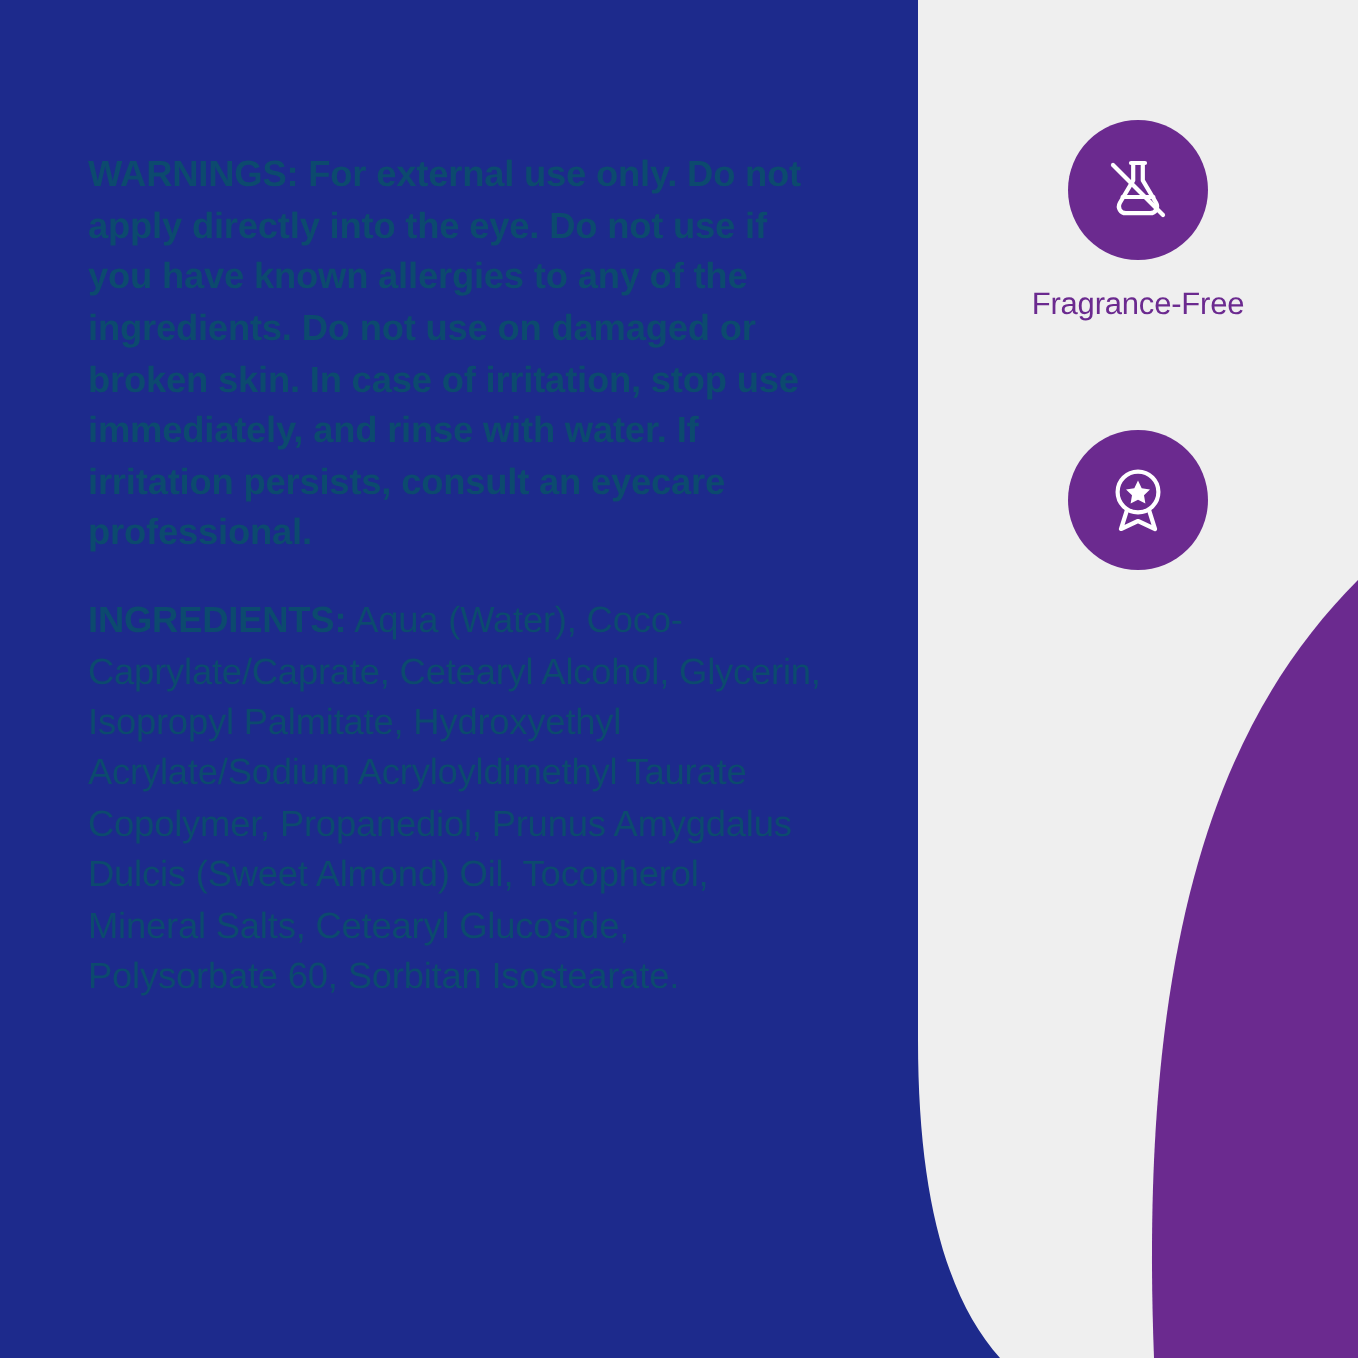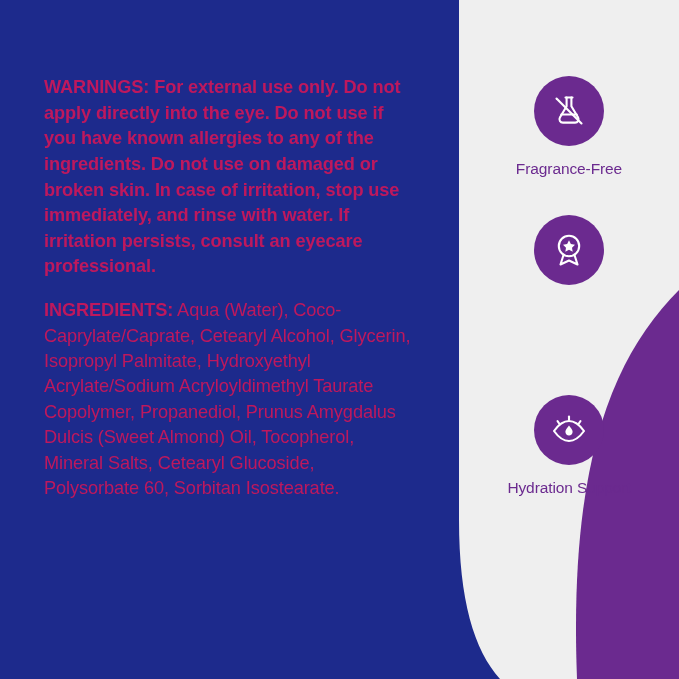--- a/index.html
+++ b/index.html
@@ -47,21 +47,21 @@
     height: 679px;
     overflow: hidden;
     pointer-events: none;
   }
   
   #text-col {
     position: absolute;
     left: 44px;
     top: 57px;
     width: 370px;
-    color: #be185d;
+    color: #0c4a6e;
   }
   .warn-block {
     font-size: 18.2px;
     line-height: 25.6px;
     font-weight: bold;
     letter-spacing: -0.1px;
   }
   .ing-block {
     margin-top: 9px;
     font-size: 18.2px;
@@ -89,21 +89,21 @@
     justify-content: center;
   }
   .badge-label {
     margin-top: 13px;
     font-size: 15.5px;
     line-height: 19px;
     color: #6b2a8f;
     font-weight: normal;
     letter-spacing: -0.1px;
   }
-  #badge-1 { top: 76px; text-align: center; }
+  #badge-1 { top: 60px; text-align: center; }
   #badge-2 { top: 215px; }
   #badge-3 { top: 395px; }
 
   #brand {
     position: absolute;
     left: 459px;
     top: 618px;
     width: 220px;
     text-align: center;
     color: #1d2a8c;
@@ -161,29 +161,15 @@
       <svg width="42" height="42" viewBox="0 0 42 42" xmlns="http://www.w3.org/2000/svg">
         <g fill="none" stroke="#ffffff" stroke-width="2.1" stroke-linecap="round" stroke-linejoin="round">
           <circle cx="21" cy="17" r="10.2"></circle>
           <path d="M15.5,26 L12.5,35.5 L21,31.5 L29.5,35.5 L26.5,26"></path>
         </g>
         <path d="M21,11.3 L22.85,15.1 L27,15.7 L24,18.65 L24.7,22.8 L21,20.85 L17.3,22.8 L18,18.65 L15,15.7 L19.15,15.1 Z" fill="#ffffff"></path>
       </svg>
     </div>
   </div>
 
-  <div class="badge" id="badge-3">
-    <div class="badge-circle">
-      <svg width="44" height="44" viewBox="0 0 44 44" xmlns="http://www.w3.org/2000/svg">
-        <g fill="none" stroke="#ffffff" stroke-width="2.1" stroke-linecap="round" stroke-linejoin="round">
-          <path d="M7,23 C12,16 17.5,13 22,13 C26.5,13 32,16 37,23 C32,30 26.5,33 22,33 C17.5,33 12,30 7,23 Z"></path>
-          <path d="M10.5,13 L12.5,16"></path>
-          <path d="M22,8.5 L22,11.8"></path>
-          <path d="M33.5,13 L31.5,16"></path>
-        </g>
-        <path d="M22,17.5 C24.2,20.2 25.6,22.1 25.6,23.8 C25.6,25.9 24,27.5 22,27.5 C20,27.5 18.4,25.9 18.4,23.8 C18.4,22.1 19.8,20.2 22,17.5 Z" fill="#ffffff"></path>
-      </svg>
-    </div>
-    <div class="badge-label">Hydration Support</div>
-  </div>
 
 
 </div>
 
 </body></html>

